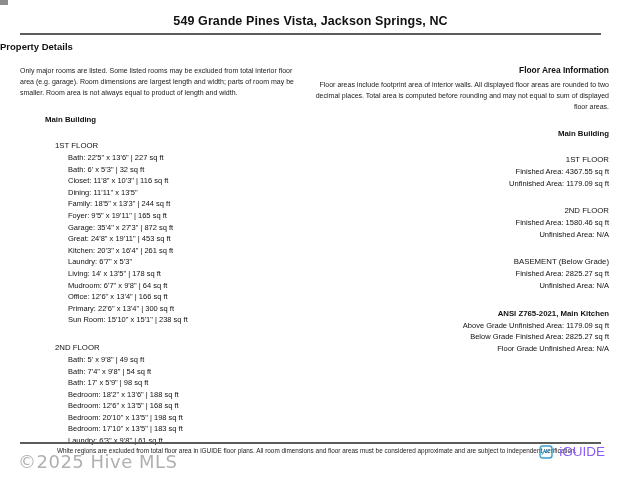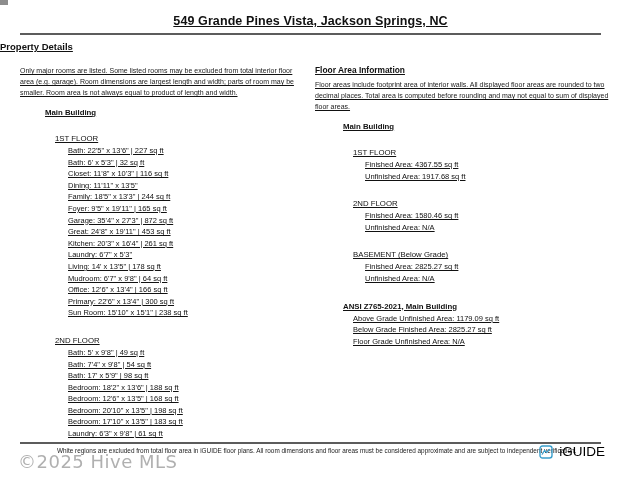--- a/index.html
+++ b/index.html
@@ -4,21 +4,21 @@
 <style>
   html, body { margin:0; padding:0; }
   body {
     width:621px; height:480px;
     background:#ffffff;
     font-family:"Liberation Sans", sans-serif;
     color:#111;
     position:relative;
     overflow:hidden;
   }
-  .page { position:relative; width:621px; height:480px;text-decoration:underline; }
+  .page { position:relative; width:621px; height:480px; }
 
   .corner-mark {
     position:absolute; top:0; left:0; width:8px; height:5px;
     background:#8d8d8d;
   }
 
   .title {
     text-align:center;
     font-size:12.5px;
     font-weight:bold;
@@ -32,38 +32,38 @@
   }
   .subtitle {
     text-align:left;
     font-size:9.5px;
     font-weight:bold;
     margin-top:6px;
   }
 
   .columns { display:flex; margin-top:13px; }
   .col-left  { width:275px; margin-left:20px; }
-  .col-right { flex:1; margin-left:20px; margin-right:12px; }
+  .col-right { flex:1; margin-left:20px; margin-right:12px;text-align:right; }
 
   .section-heading {
     font-size:8.4px;
     font-weight:bold;
     margin:0 0 4px 0;
   }
   .desc {
     font-size:7px;
     line-height:11px;
     margin:0;
     color:#1a1a1a;
   }
 
   .building-name {
     font-weight:bold;
     font-size:7.8px;
-    margin-top:10px;
+    margin-top:17px;
     margin-left:25px;
   }
   .col-right .building-name { margin-left:28px; }
 
   .floors-left  { margin-left:35px; }
   .floors-right { margin-left:38px; }
 
   .floor-name {
     font-size:7.8px;
     line-height:12px;
@@ -102,21 +102,21 @@
     font-size:6.4px;
     color:#222;
     white-space:nowrap;
   }
   .logo {
     position:absolute;
     top:445px; right:16px;
     display:flex;
     align-items:center;
     gap:6px;
-    color:#000000;
+    color:#8b5cf6;
     font-size:13.5px;
     line-height:14px;
   }
   .logo-icon { display:block; }
   .watermark {
     position:absolute;
     top:451px; left:18px;
     font-family:"DejaVu Sans", sans-serif;
     font-size:18px;
     color:#a3a3a3;
@@ -175,35 +175,35 @@
     </section>
 
     <section class="col-right">
       <h3 class="section-heading">Floor Area Information</h3>
       <p class="desc">Floor areas include footprint area of interior walls. All displayed floor areas are rounded to two decimal places. Total area is computed before rounding and may not equal to sum of displayed floor areas.</p>
       <div class="building-name">Main Building</div>
       <div class="floors-right" id="area-floors">
           <div class="floor-block area-block">
             <div class="floor-name">1ST FLOOR</div>
             <div class="row">Finished Area: 4367.55 sq ft</div>
-            <div class="row">Unfinished Area: 1917.68 sq ft</div>
+            <div class="row">Unfinished Area: 1179.09 sq ft</div>
           </div>
           <div class="floor-block area-block">
             <div class="floor-name">2ND FLOOR</div>
             <div class="row">Finished Area: 1580.46 sq ft</div>
             <div class="row">Unfinished Area: N/A</div>
           </div>
           <div class="floor-block area-block">
             <div class="floor-name">BASEMENT (Below Grade)</div>
             <div class="row">Finished Area: 2825.27 sq ft</div>
             <div class="row">Unfinished Area: N/A</div>
           </div>
         </div>
       <div class="ansi">
-        <div class="ansi-heading">ANSI Z765-2021, Main Building</div>
+        <div class="ansi-heading">ANSI Z765-2021, Main Kitchen</div>
         <div id="ansi-lines">
             <div class="row">Above Grade Unfinished Area: 1179.09 sq ft</div>
             <div class="row">Below Grade Finished Area: 2825.27 sq ft</div>
             <div class="row">Floor Grade Unfinished Area: N/A</div>
           </div>
       </div>
     </section>
 
   </div>
 

